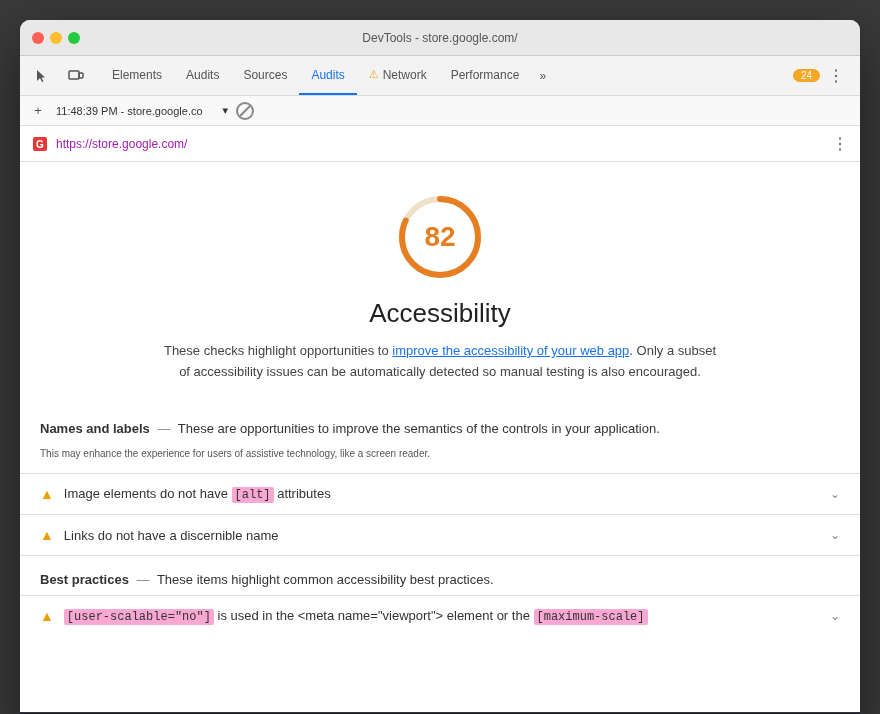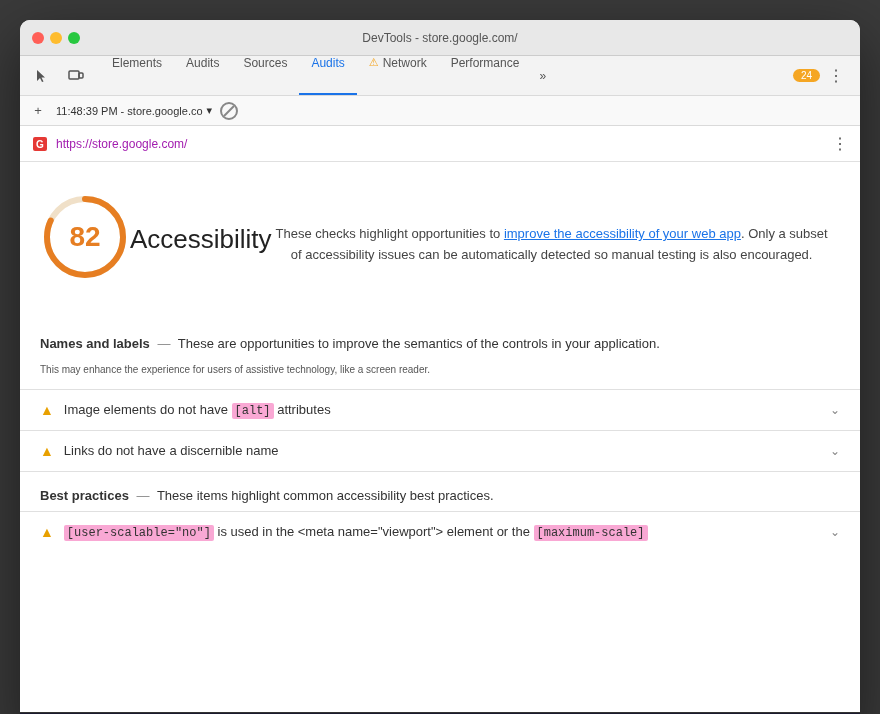--- a/index.html
+++ b/index.html
@@ -79,21 +79,21 @@
     }
     .toolbar-tabs {
       display: flex;
       align-items: stretch;
       height: 100%;
       flex: 1;
     }
     .tab-item {
       padding: 0 12px;
       display: flex;
-      align-items: flex-start;
+      align-items: center;
       font-size: 12px;
       color: #555;
       cursor: pointer;
       border-bottom: 2px solid transparent;
       white-space: nowrap;
       gap: 4px;
     }
     .tab-item.active {
       color: #1a73e8;
       border-bottom: 2px solid #1a73e8;
@@ -147,21 +147,21 @@
       border: none;
       background: none;
       font-size: 13px;
       color: #555;
     }
     .sec-timestamp {
       font-size: 11px;
       color: #333;
       display: flex;
       align-items: center;
-      gap: 4px;
+      gap: 20px;
     }
     .url-bar {
       background: white;
       border-bottom: 1px solid #e0e0e0;
       display: flex;
       align-items: center;
       height: 36px;
       padding: 0 12px;
     }
     .url-favicon {
@@ -183,21 +183,21 @@
       cursor: pointer;
     }
     .main-content {
       background: white;
       overflow-y: auto;
       height: 550px;
       padding: 0;
     }
     .score-section {
       display: flex;
-      flex-direction: row;
+      flex-direction: column;
       align-items: center;
       padding: 30px 20px 20px;
     }
     .score-circle {
       width: 90px;
       height: 90px;
       position: relative;
       margin-bottom: 16px;
     }
     .score-circle svg {

